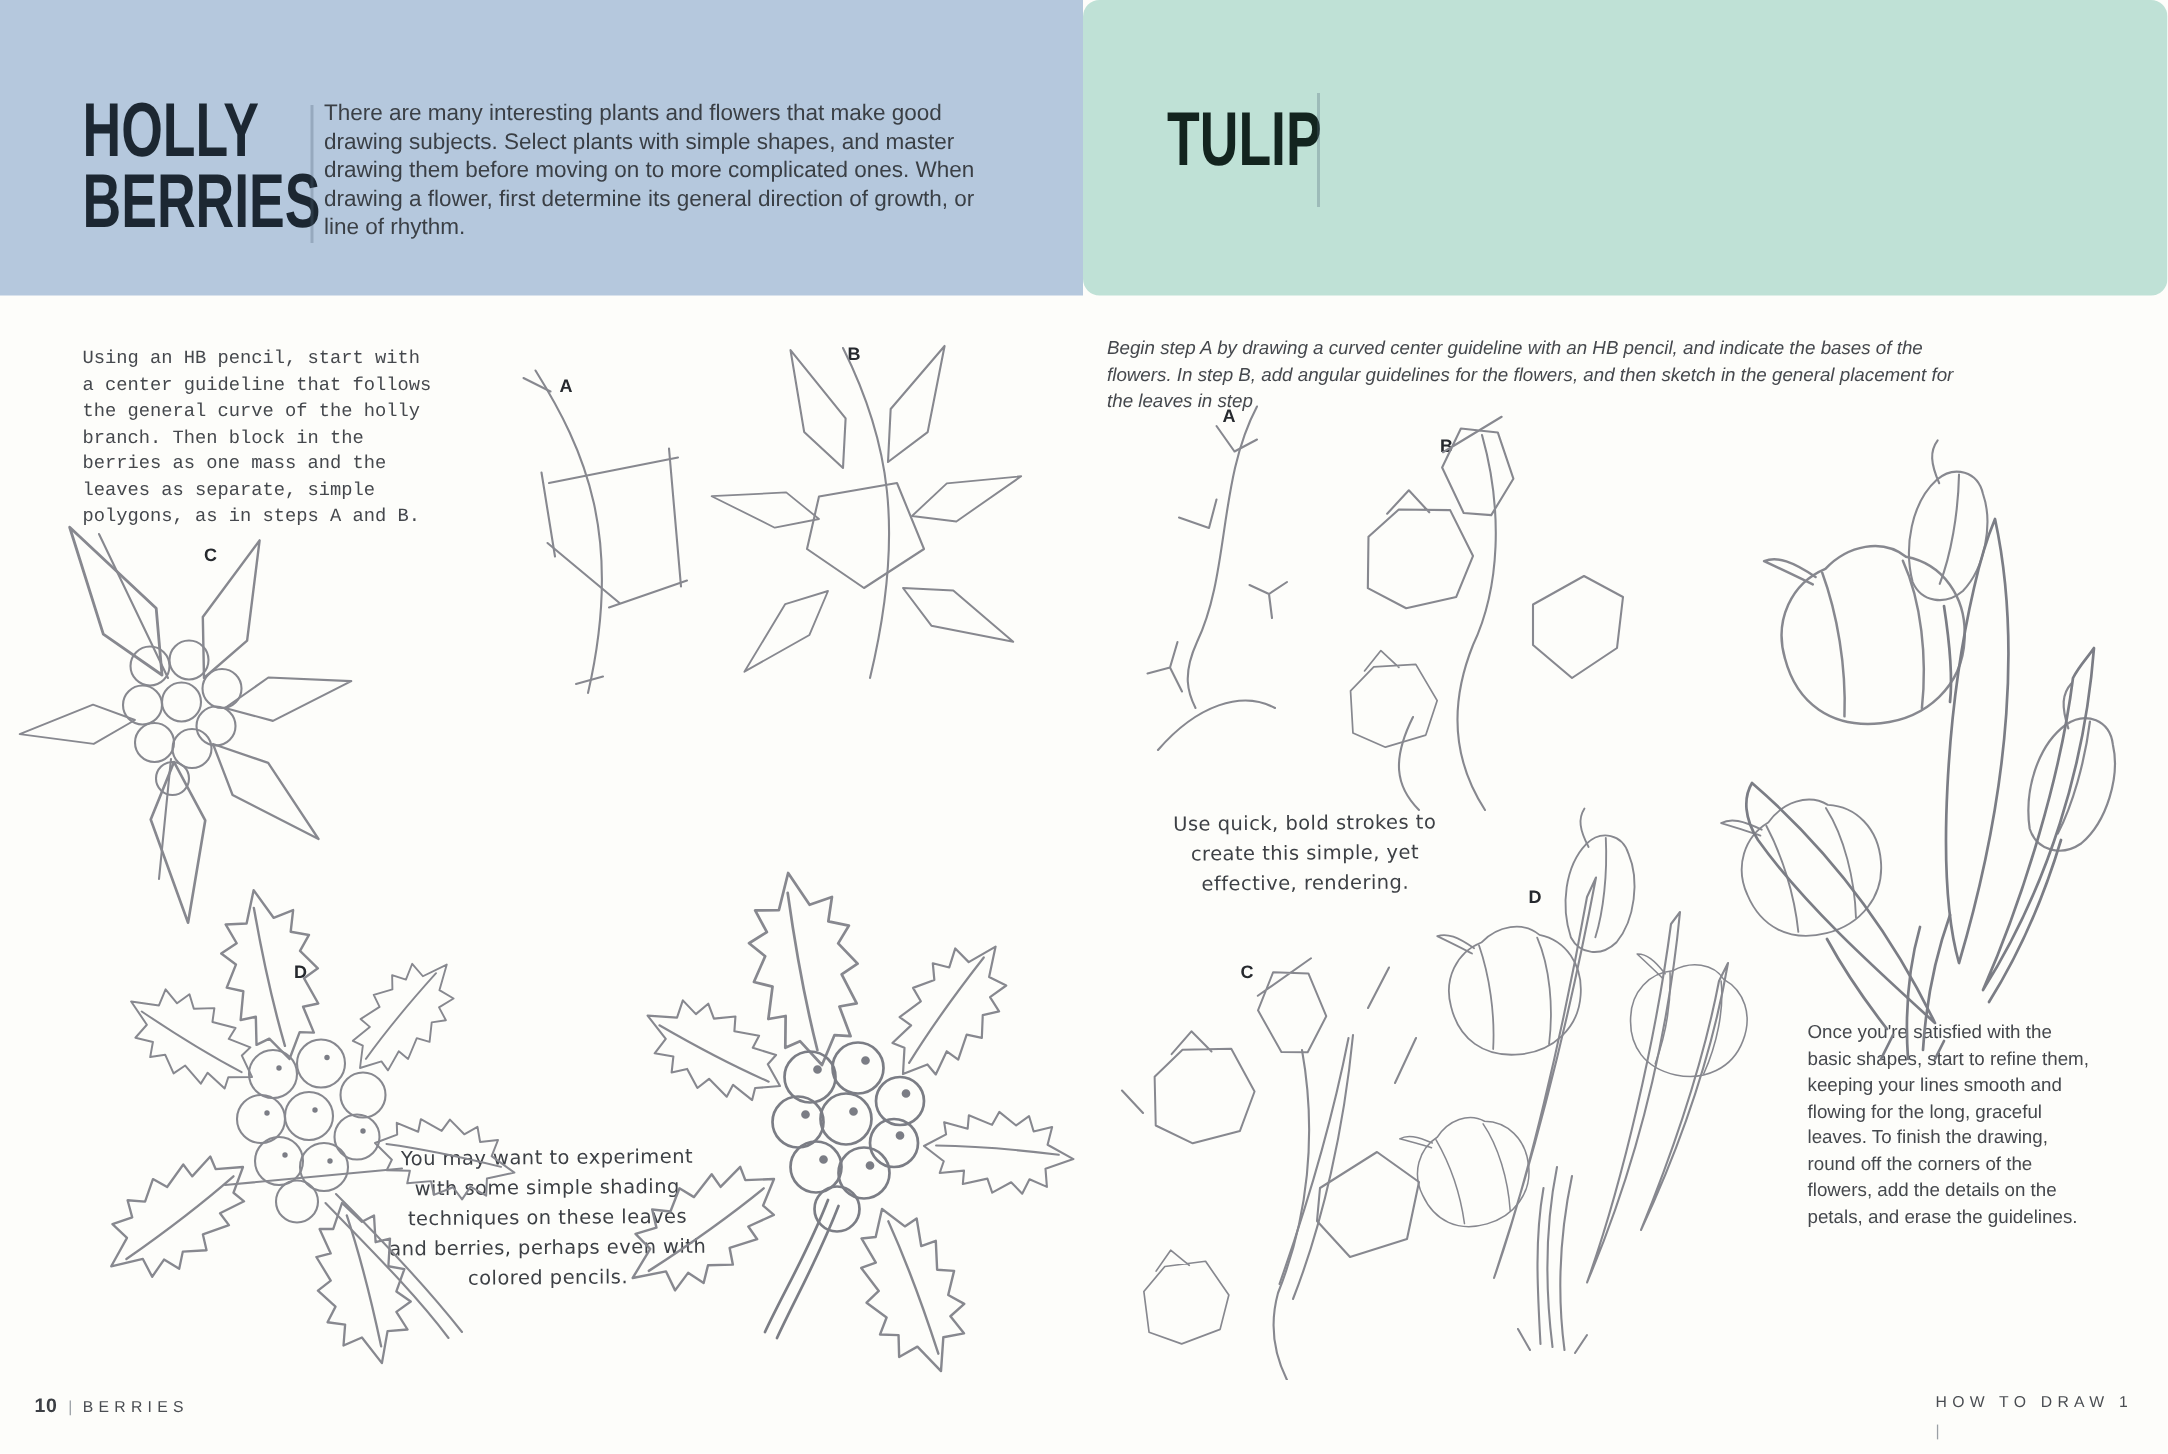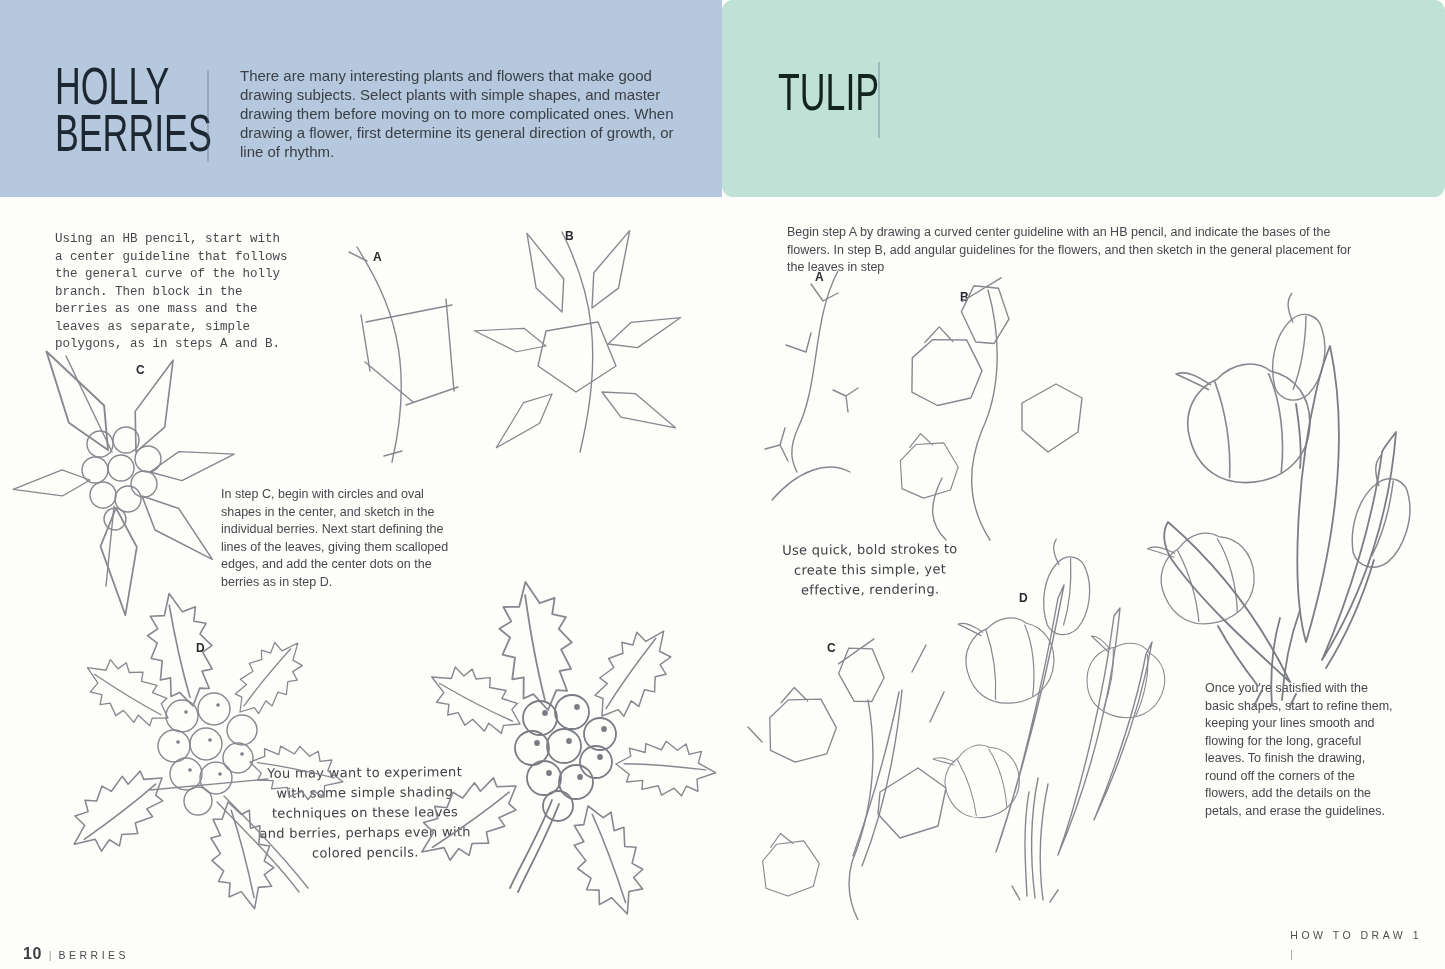--- a/index.html
+++ b/index.html
@@ -16,52 +16,52 @@
   *{margin:0;padding:0;box-sizing:border-box;}
   html,body{width:1445px;height:969px;}
   body{font-family:"Liberation Sans",sans-serif;background:#ffffff;}
   .sheet{position:relative;width:1445px;height:969px;background:var(--page-bg);overflow:hidden;}
 
   
   .header{position:absolute;top:0;height:197px;}
   .header.left{left:0;width:722px;background:var(--left-header-bg);}
   .header.right{left:722px;width:723px;background:var(--right-header-bg);border-radius:11px;}
 
-  .title-block{position:absolute;font-weight:normal;letter-spacing:0px;line-height:0.92;}
+  .title-block{position:absolute;font-weight:bold;letter-spacing:0px;line-height:0.92;}
   .title-line{transform:scaleX(0.70);transform-origin:left top;font-size:51px;}
   .holly-title{left:55px;top:64px;color:var(--left-title-color);}
   .tulip-title{left:56px;top:70px;color:var(--right-title-color);}
 
   .vrule{position:absolute;width:2px;background:rgba(80,100,120,0.30);}
   .header.left .vrule{left:207px;top:70px;height:92px;}
   .header.right .vrule{left:156px;top:62px;height:76px;}
 
-  .intro{position:absolute;font-size:15px;line-height:19px;color:var(--intro-text);margin-left:24px;}
+  .intro{position:absolute;font-size:15px;line-height:19px;color:var(--intro-text);}
   .header.left .intro{left:216px;top:66px;width:458px;}
   .header.right .intro{left:165px;top:67px;width:460px;}
 
   
   .para{position:absolute;font-size:12.5px;line-height:17.5px;color:var(--body-text);}
   .para-holly-ab{left:55px;top:231px;width:236px;font-family:Liberation Mono, monospace;}
   .para-holly-cd{left:221px;top:486px;width:243px;}
-  .para-tulip-ab{left:787px;top:224px;width:565px;}
+  .para-tulip-ab{left:738px;top:224px;width:565px;font-style:italic;}
   .para-tulip-final{left:1205px;top:680px;width:192px;}
 
   .hand-note{position:absolute;font-family:"DejaVu Sans",sans-serif;font-size:13px;line-height:20px;
              color:#3d4045;text-align:center;letter-spacing:0.3px;transform:rotate(-0.5deg);}
   .note-holly{left:258px;top:763px;width:214px;}
   .note-tulip{left:782px;top:540px;width:176px;}
 
   .step-label{position:absolute;font-size:12px;font-weight:bold;color:#26292e;}
 
   
   .footer{position:absolute;top:929px;font-size:10.5px;color:#3c3f44;display:flex;align-items:baseline;gap:7px;}
   .footer.left{left:23px;}
   .footer.right{right:23px;flex-direction:column;}
-  .footer .pagenum{font-size:16px;font-weight:bold;letter-spacing:0.5px;margin-top:16px;}
+  .footer .pagenum{font-size:13px;font-weight:bold;letter-spacing:0.5px;}
   .footer .sep{color:#9ba0a6;font-weight:300;}
   .footer .sect{letter-spacing:3.5px;color:#4a4d52;}
 
   
   svg.art{position:absolute;left:0;top:197px;width:1445px;height:723px;}
   svg.art path, svg.art circle, svg.art use{fill:none;stroke:var(--sketch-stroke);stroke-width:1.4;
      stroke-linecap:round;stroke-linejoin:round;}
   svg.art g.refined path, svg.art g.refined circle, svg.art g.refined use{stroke:var(--sketch-stroke-dark);stroke-width:1.8;}
   svg.art circle.dot{fill:var(--sketch-stroke-dark);stroke:none;}
 </style>
@@ -80,21 +80,20 @@
   </div>
 
   <div class="header right">
     <div class="title-block tulip-title">
       <div class="title-line">TULIP</div>
     </div>
     <div class="vrule"></div>
   </div>
 
   <p class="para para-holly-ab">Using an HB pencil, start with a center guideline that follows the general curve of the holly branch. Then block in the berries as one mass and the leaves as separate, simple polygons, as in steps A and B.</p>
-  <p class="para para-holly-cd">In step C, begin with circles and oval shapes in the center, and sketch in the individual berries. Next start defining the lines of the leaves, giving them scalloped edges, and add the center dots on the berries as in step D.</p>
   <p class="hand-note note-holly">You may want to experiment with some simple shading techniques on these leaves and berries, perhaps even with colored pencils.</p>
 
   <p class="para para-tulip-ab">Begin step A by drawing a curved center guideline with an HB pencil, and indicate the bases of the flowers. In step B, add angular guidelines for the flowers, and then sketch in the general placement for the leaves in step</p>
   <p class="hand-note note-tulip">Use quick, bold strokes to create this simple, yet effective, rendering.</p>
   <p class="para para-tulip-final">Once you're satisfied with the basic shapes, start to refine them, keeping your lines smooth and flowing for the long, graceful leaves. To finish the drawing, round off the corners of the flowers, add the details on the petals, and erase the guidelines.</p>
 
   <div class="step-label" style="left:373px;top:250px;">A</div>
   <div class="step-label" style="left:565px;top:229px;">B</div>
   <div class="step-label" style="left:136px;top:363px;">C</div>
   <div class="step-label" style="left:196px;top:641px;">D</div>

